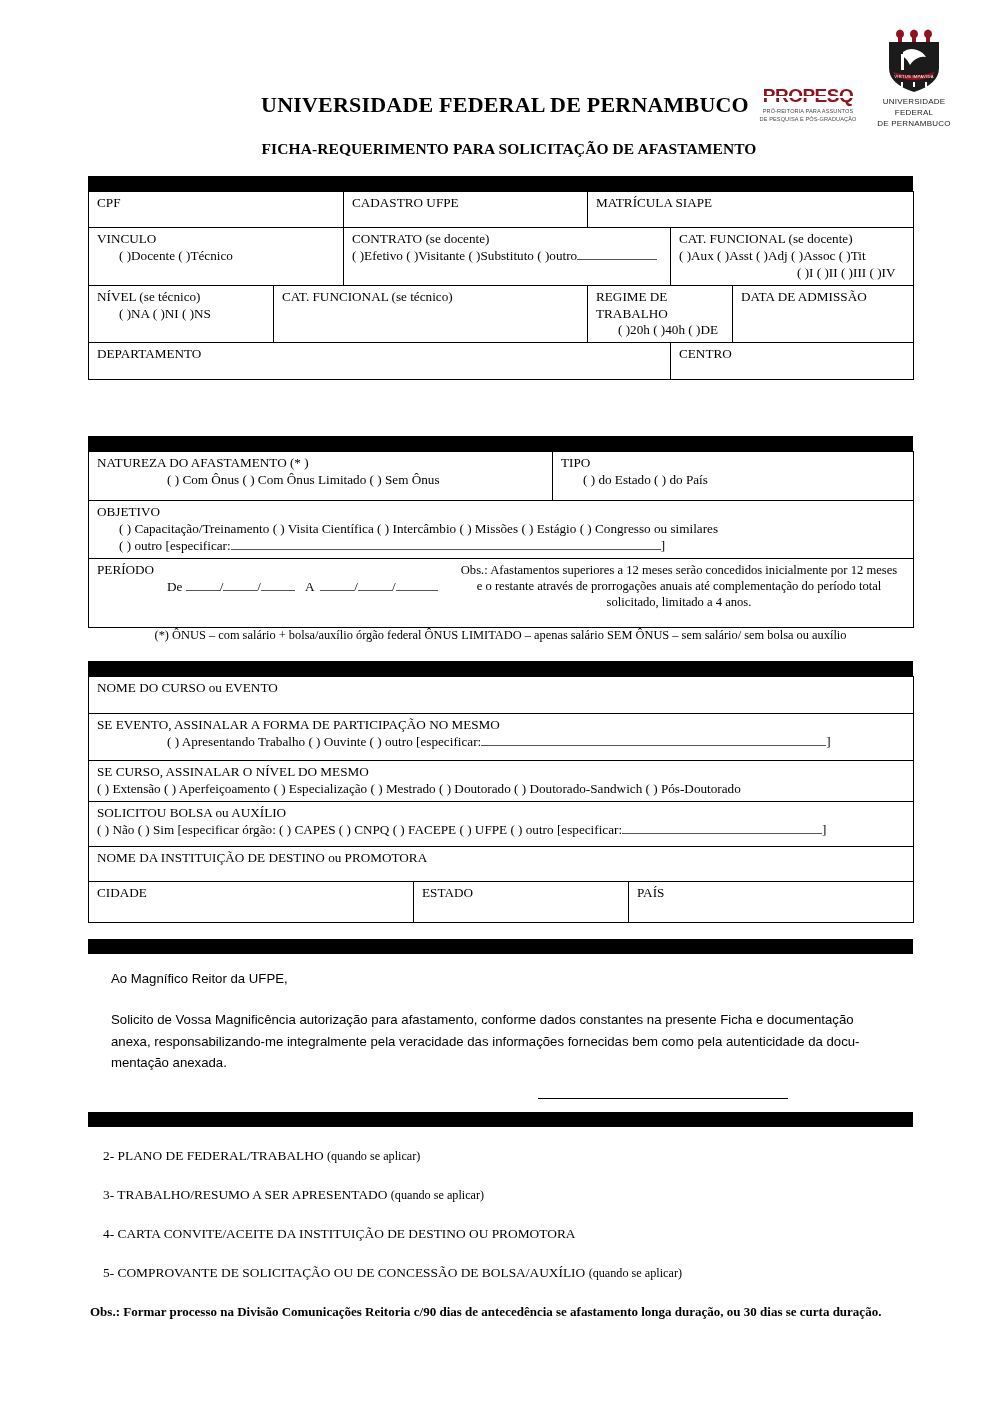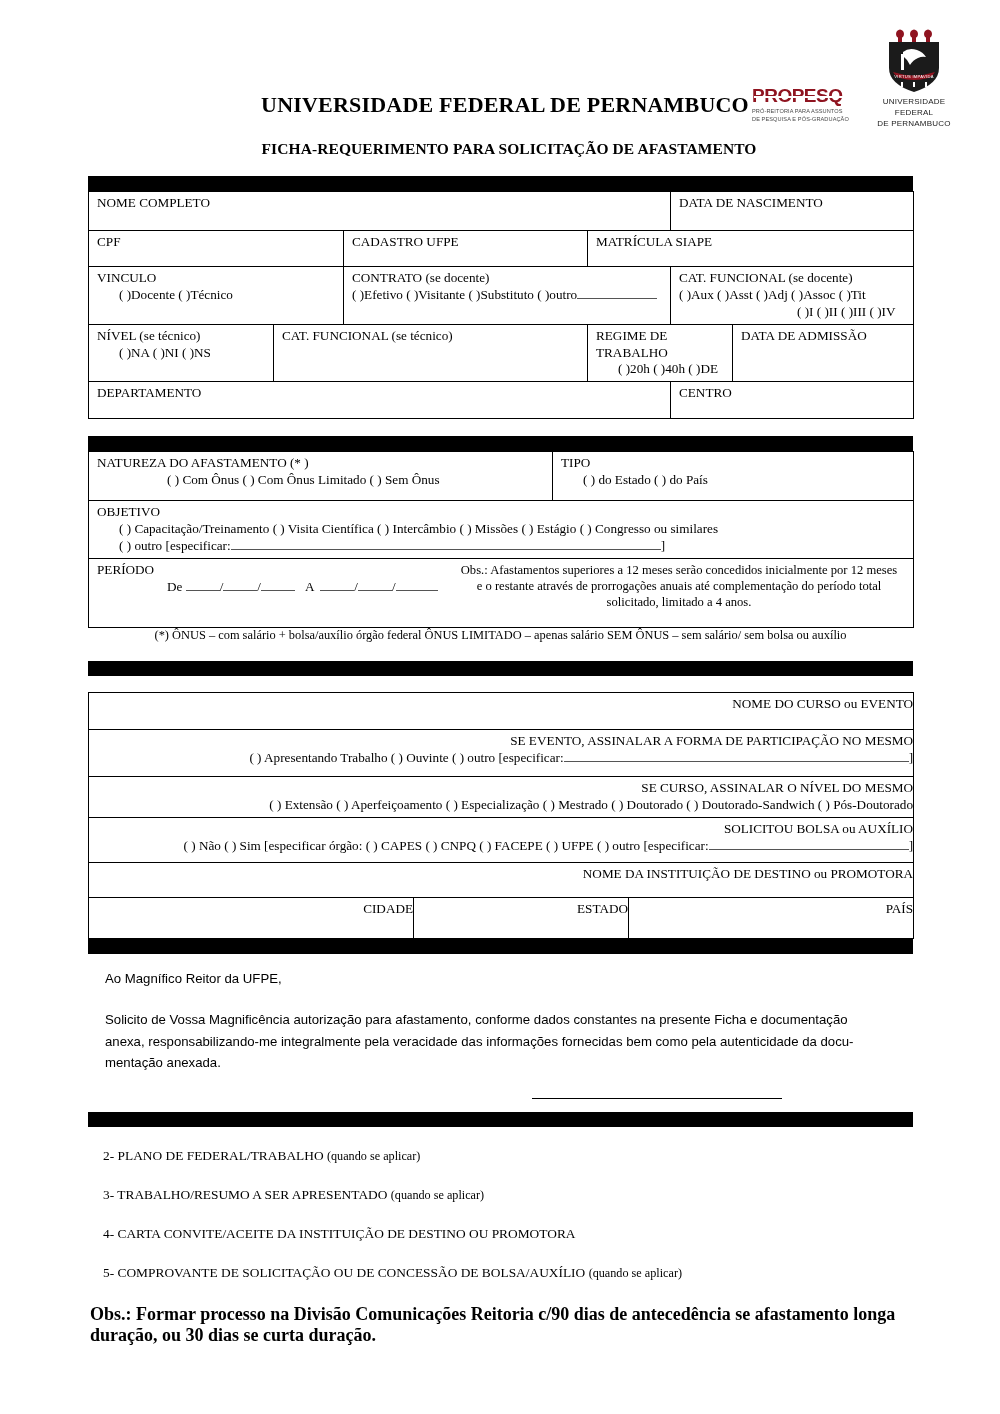--- a/index.html
+++ b/index.html
@@ -47,20 +47,21 @@
   
   .logos {
     position: absolute;
     top: 28px;
     right: 46px;
     display: flex;
     align-items: flex-start;
     gap: 10px;
   }
   .propesq {
+    text-align: center;
     padding-top: 58px;
     width: 112px;
   }
   .propesq-word {
     font-family: "Liberation Sans", sans-serif;
     font-weight: bold;
     font-size: 19px;
     color: #8f1420;
     letter-spacing: -0.5px;
     line-height: 1;
@@ -142,21 +143,21 @@
     position: absolute;
     left: 88px;
     width: 825px;
     text-align: center;
     font-size: 12.4px;
   }
 
   
   .letter {
     position: absolute;
-    left: 105px;
+    left: 111px;
     width: 800px;
     font-family: "Liberation Sans", sans-serif;
     font-size: 13.2px;
     line-height: 1.62;
   }
   .letter p { margin: 0; }
   .letter .gap { height: 20px; }
   .sig-row {
     margin-top: 10px;
     display: flex;
@@ -178,21 +179,21 @@
     left: 88px;
     width: 830px;
   }
   .doc-item {
     font-size: 13.4px;
     margin-bottom: 23px;
     padding-left: 15px;
   }
   .doc-item .paren { font-size: 12.2px; }
   .obs-final {
-    font-size: 18px;
+    font-size: 13px;
     font-weight: bold;
     padding-left: 2px;
     margin-top: 2px;
   }
 </style>
 </head>
 <body>
 
 <div class="page">
 
@@ -246,28 +247,20 @@
     <colgroup>
       <col style="width:185px">
         <col style="width:70px">
         <col style="width:70px">
       <col style="width:174px">
         <col style="width:83px">
         <col style="width:62px">
         <col style="width:181px">
     </colgroup>
     <tbody>
-        <tr>
-      <td colspan="5" style="height:32px;">
-            <span class="lbl">NOME COMPLETO</span>
-          </td>
-      <td colspan="2">
-            <span class="lbl">DATA DE NASCIMENTO</span>
-          </td>
-    </tr>
     <tr>
       <td colspan="2" style="height:29px;">
             <span class="lbl">CPF</span>
           </td>
       <td colspan="2">
             <span class="lbl">CADASTRO UFPE</span>
           </td>
       <td colspan="3">
             <span class="lbl">MATRÍCULA SIAPE</span>
           </td>
@@ -360,21 +353,21 @@
         </div>
       </td>
     </tr>
   </tbody>
     </table>
 
   <div class="footnote" style="top:628px;">(*) ÔNUS – com salário + bolsa/auxílio órgão federal   ÔNUS LIMITADO – apenas salário  SEM ÔNUS – sem salário/ sem bolsa ou auxílio</div>
 
   <div class="bar" style="top:661px;"></div>
 
-  <table class="tbl" style="top:692px;text-align:right;">
+  <table class="tbl" style="top:676px;">
     <colgroup>
         <col style="width:325px">
         <col style="width:215px">
         <col style="width:285px">
       </colgroup>
     <tbody>
         <tr>
       <td colspan="3" style="height:30px;">
             <span class="lbl">NOME DO CURSO ou EVENTO</span>
           </td>

